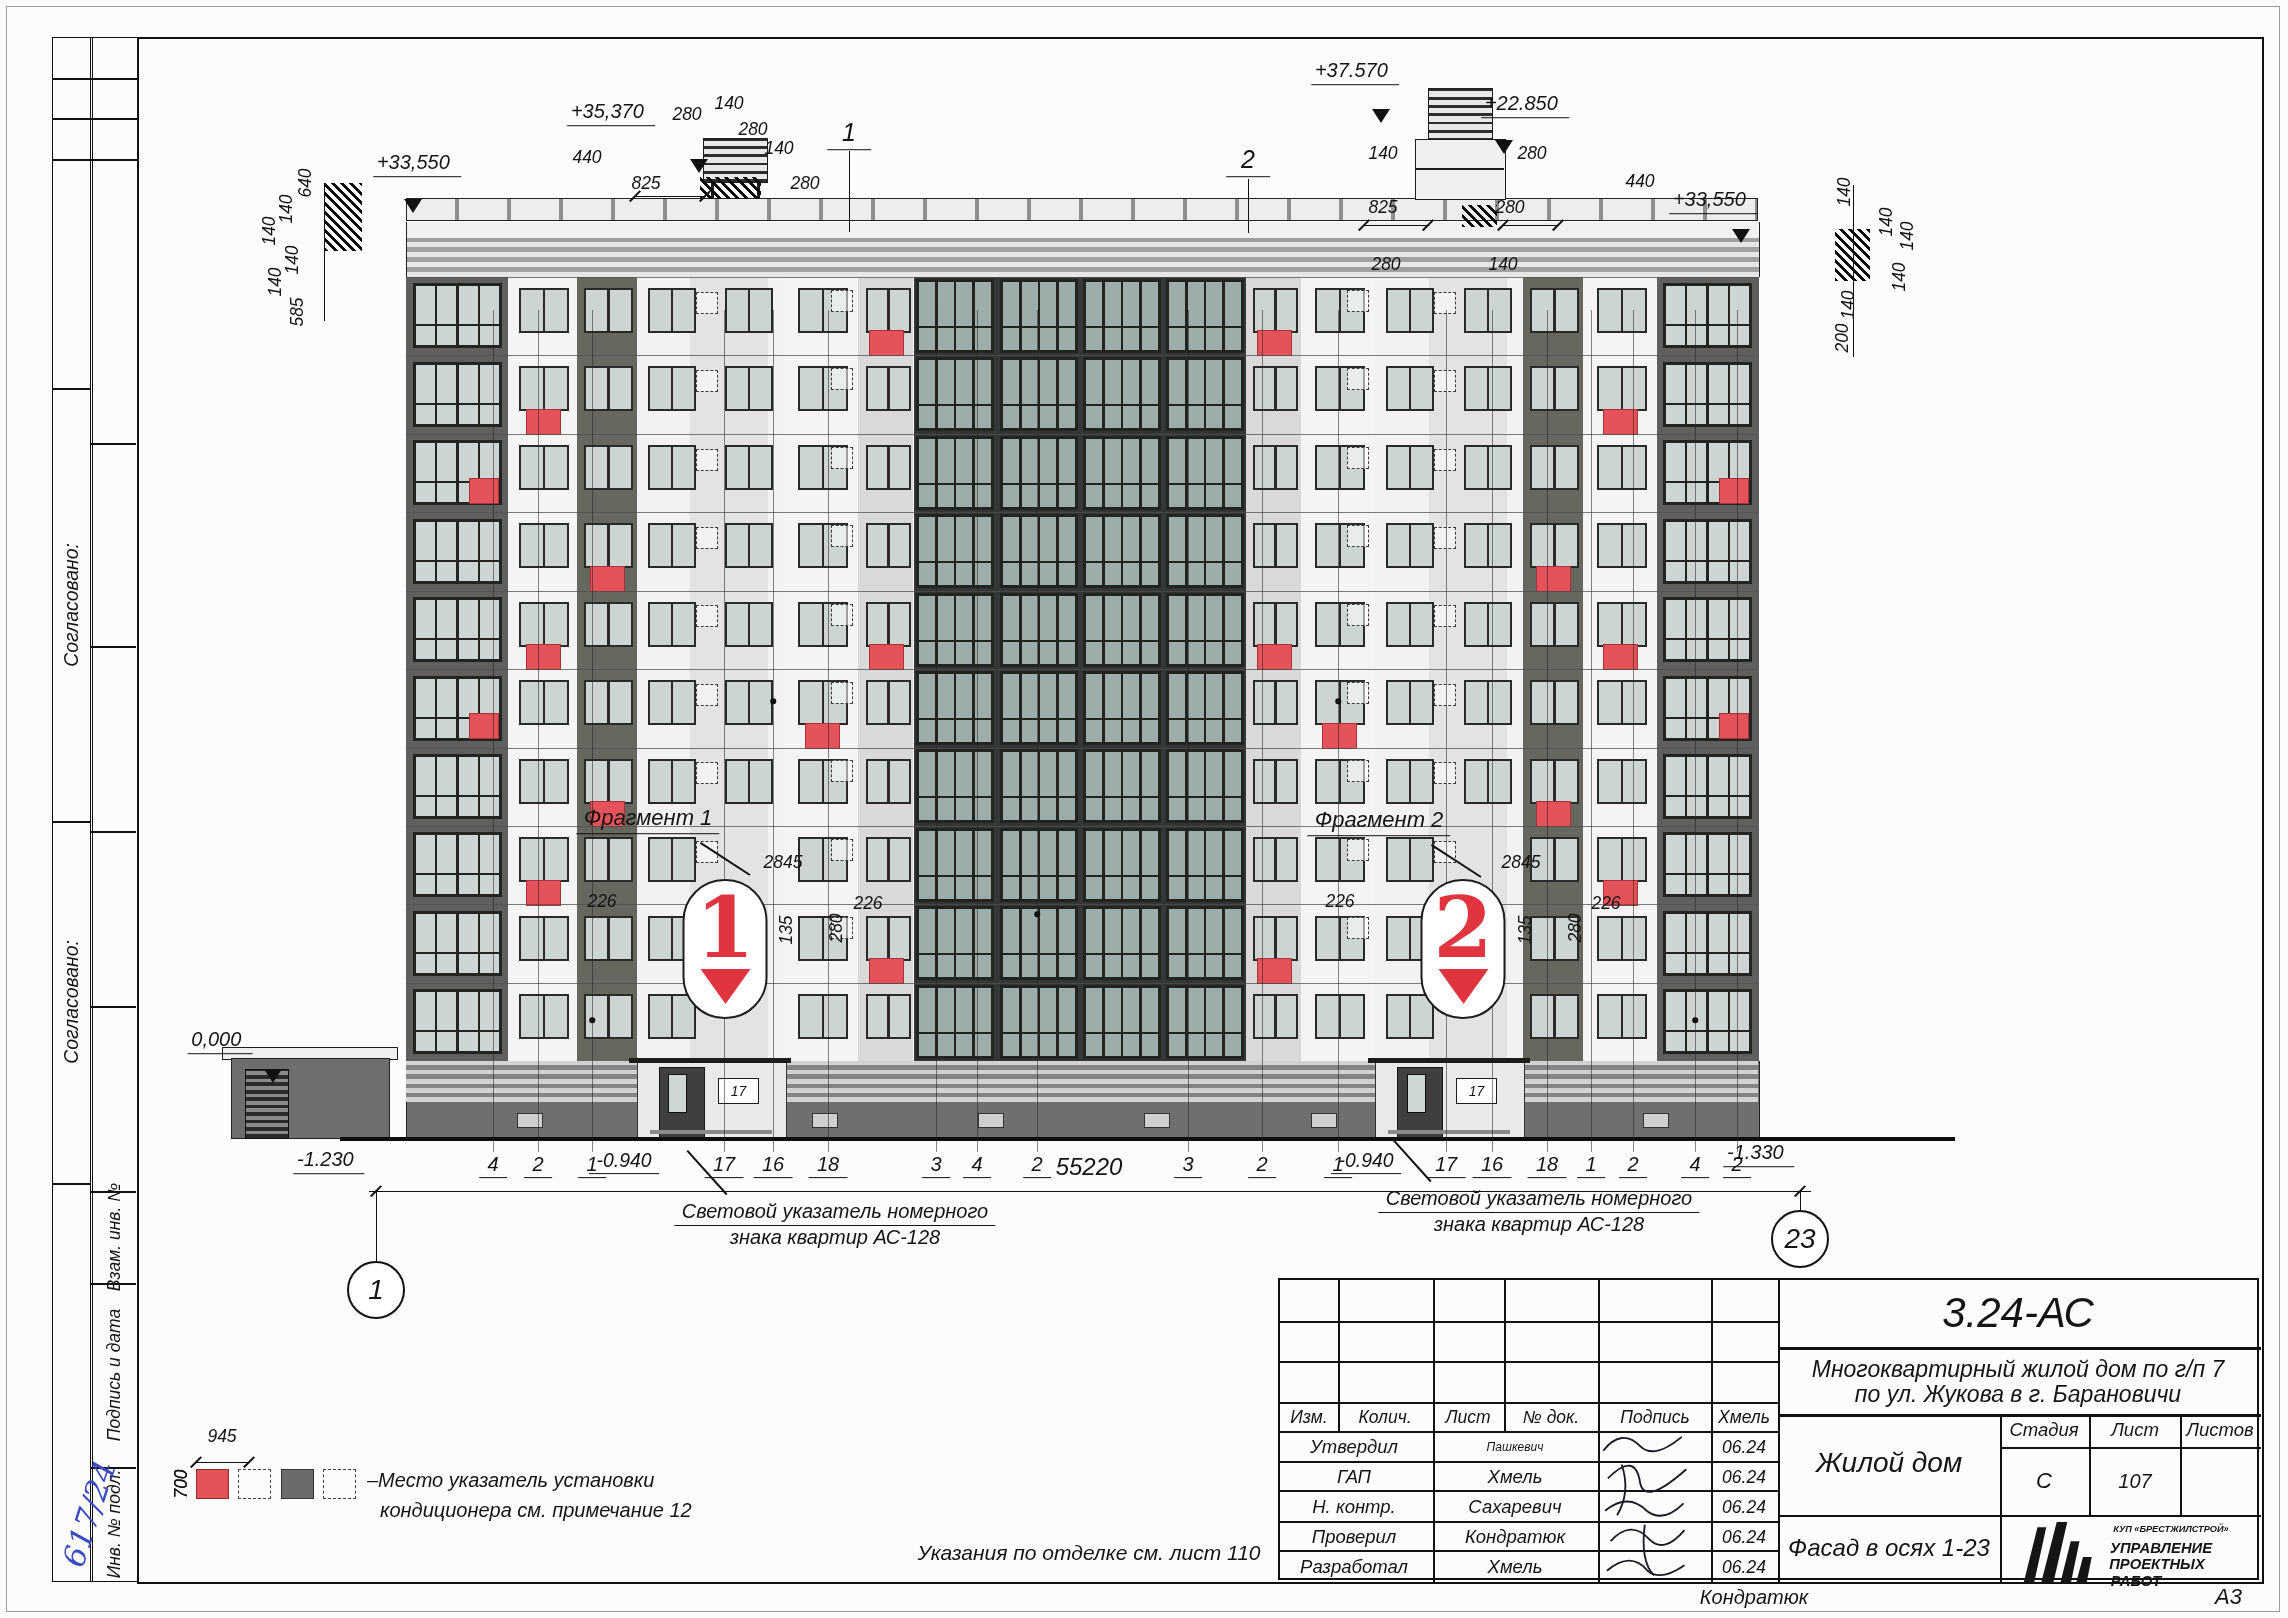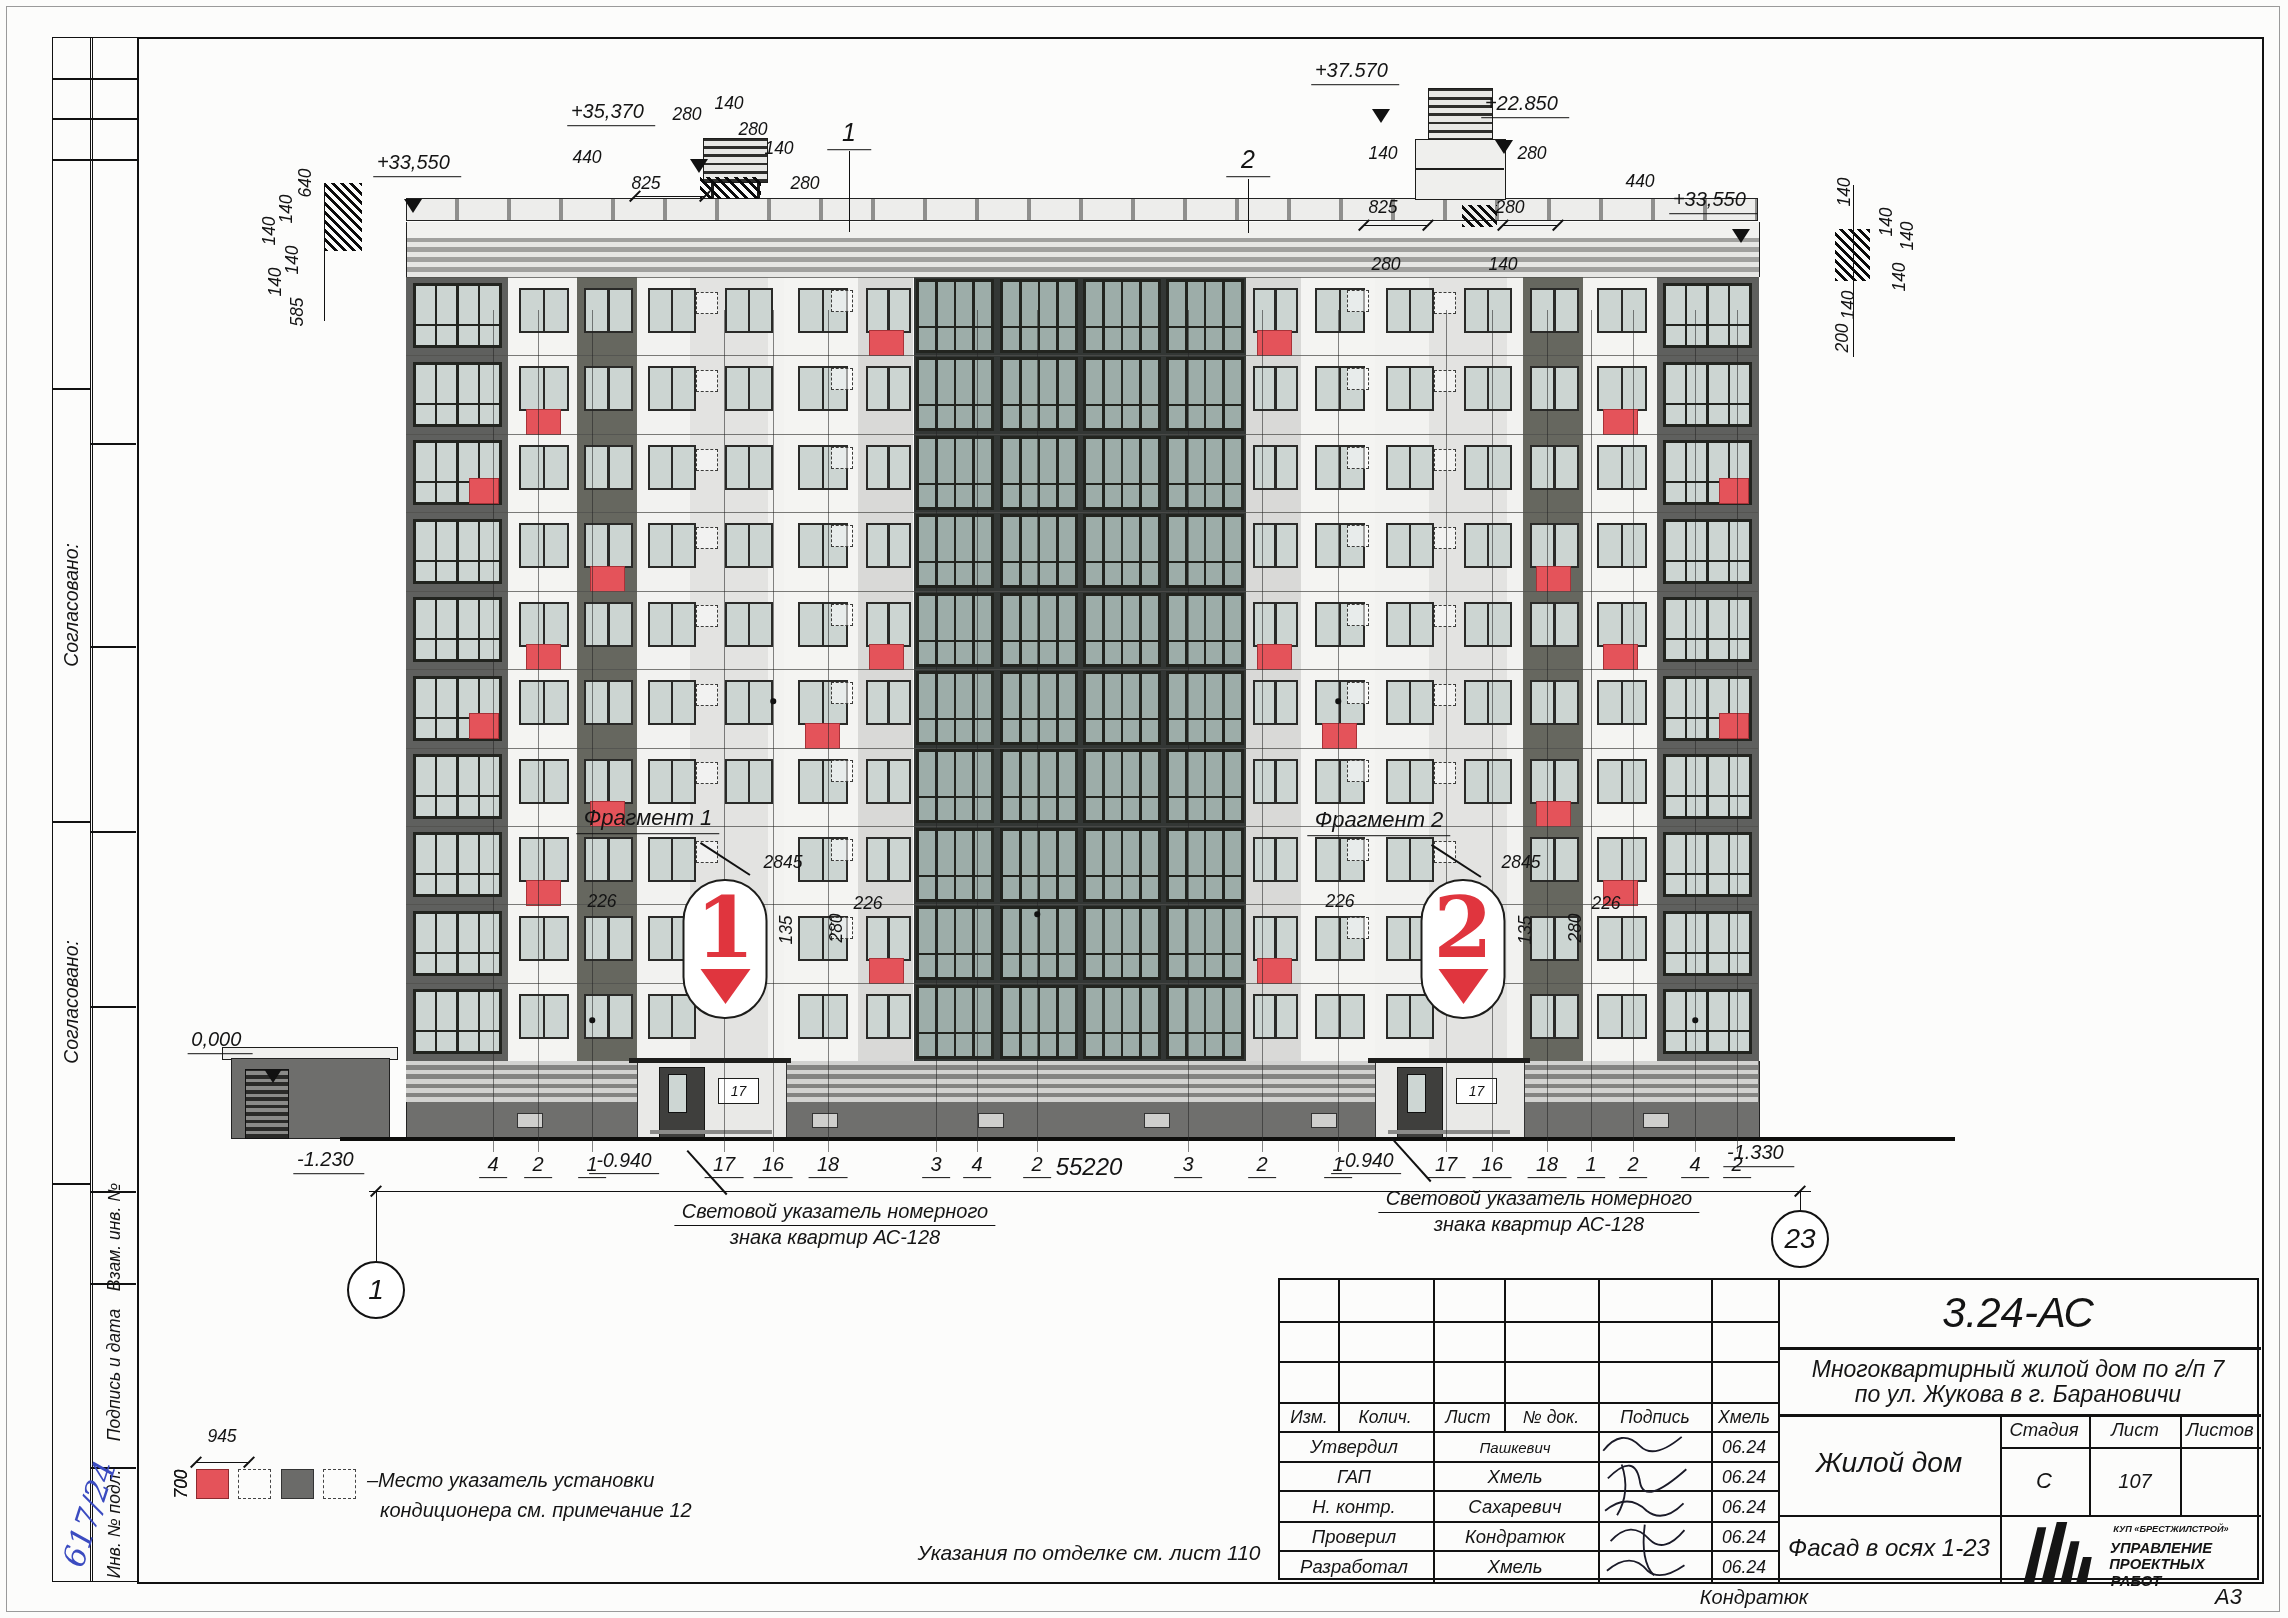--- a/index.html
+++ b/index.html
@@ -1341,21 +1341,21 @@
       <div style="position: absolute; left: 0px; top: 210px; width: 498px; height: 1.8px; background: rgb(17, 17, 17);"></div>
       <div style="position: absolute; left: 0px; top: 241px; width: 498px; height: 1.8px; background: rgb(17, 17, 17);"></div>
       <div style="position: absolute; left: 0px; top: 270px; width: 498px; height: 1.8px; background: rgb(17, 17, 17);"></div>
       <div class="tbt it" style="left: 29px; top: 137px; font-size: 17.5px;">Изм.</div>
       <div class="tbt it" style="left: 105px; top: 137px; font-size: 17.5px;">Колич.</div>
       <div class="tbt it" style="left: 188px; top: 137px; font-size: 17.5px;">Лист</div>
       <div class="tbt it" style="left: 271px; top: 137px; font-size: 17.5px;">№ док.</div>
       <div class="tbt it" style="left: 375px; top: 137px; font-size: 17.5px;">Подпись</div>
       <div class="tbt it" style="left: 464px; top: 137px; font-size: 17.5px;">Хмель</div>
       <div class="tbt it" style="left: 74px; top: 167px; font-size: 18.5px;">Утвердил</div>
-      <div class="tbt it" style="left: 235px; top: 167px; font-size: 15px;">Пашкевич</div>
+      <div class="tbt it" style="left: 235px; top: 167px; font-size: 12px;">Пашкевич</div>
       <div class="tbt it" style="left: 464px; top: 167px; font-size: 17.5px;">06.24</div>
       <div class="tbt it" style="left: 74px; top: 197px; font-size: 18.5px;">ГАП</div>
       <div class="tbt it" style="left: 235px; top: 197px; font-size: 18.5px;">Хмель</div>
       <div class="tbt it" style="left: 464px; top: 197px; font-size: 17.5px;">06.24</div>
       <div class="tbt it" style="left: 74px; top: 227px; font-size: 18.5px;">Н. контр.</div>
       <div class="tbt it" style="left: 235px; top: 227px; font-size: 18.5px;">Сахаревич</div>
       <div class="tbt it" style="left: 464px; top: 227px; font-size: 17.5px;">06.24</div>
       <div class="tbt it" style="left: 74px; top: 257px; font-size: 18.5px;">Проверил</div>
       <div class="tbt it" style="left: 235px; top: 257px; font-size: 18.5px;">Кондратюк</div>
       <div class="tbt it" style="left: 464px; top: 257px; font-size: 17.5px;">06.24</div>

